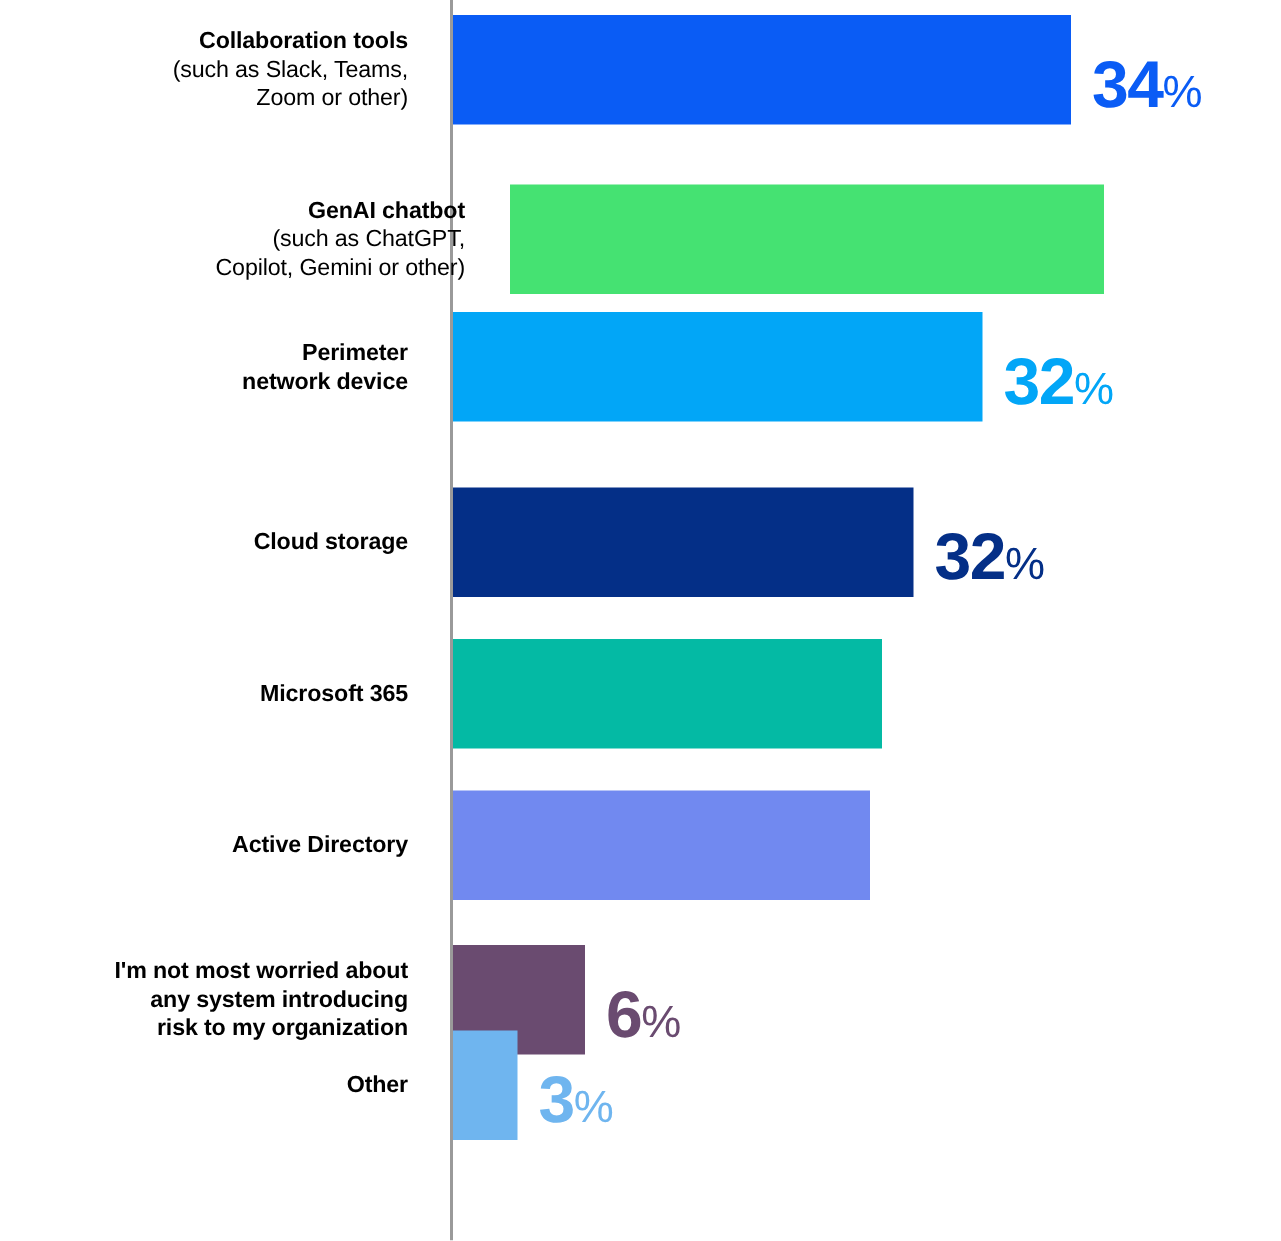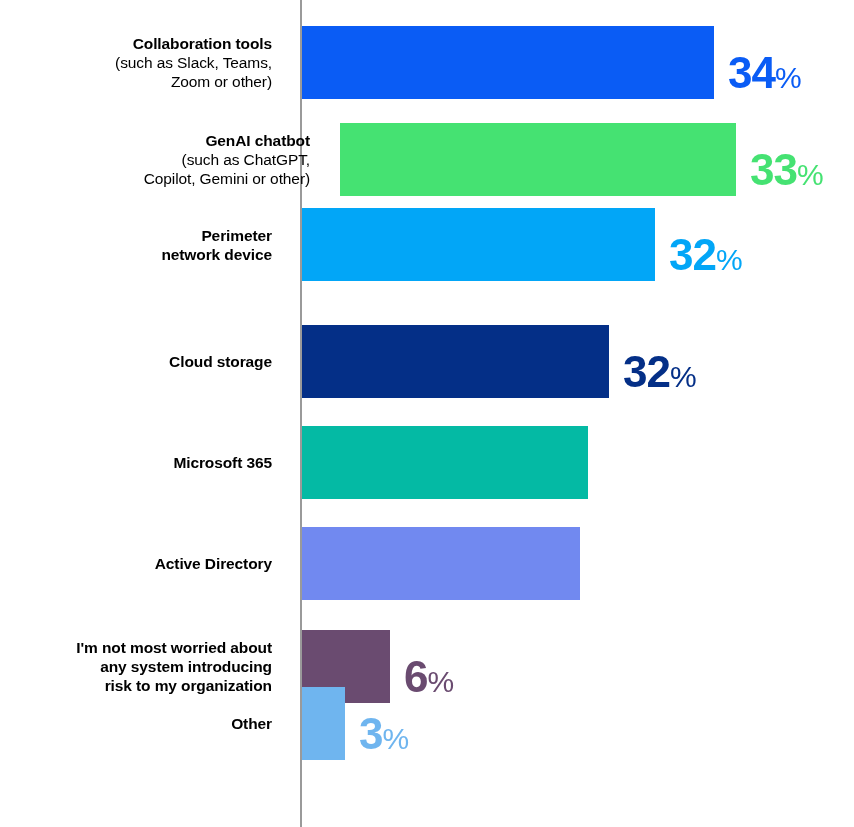--- a/index.html
+++ b/index.html
@@ -82,37 +82,36 @@
     font-weight: 500;
     letter-spacing: 0;
   }
 </style>
 </head>
 <body>
 
 <div id="chart-root">
   <div id="axis-line"></div>
   <div id="rows-container">
-      <div class="bar-row" style="top: 26px; height: 73px;">
+      <div class="bar-row" style="top: 10px; height: 73px;">
         <div class="cat-label" style="top: 8px;">
           <span class="main">Collaboration tools</span>
           <span class="sub">(such as Slack, Teams,</span>
           <span class="sub">Zoom or other)</span>
         </div>
         <div class="bar" style="width: 412px; background: rgb(10, 92, 245);"></div>
         <div class="value-label" style="left: 728px; top: 14.5px; color: rgb(10, 92, 245);"><span class="num">34</span><span class="pct">%</span></div>
       </div>
       <div class="bar-row" style="top: 123px; height: 73px; margin-left: 38px;">
         <div class="cat-label" style="top: 8px;">
           <span class="main">GenAI chatbot</span>
           <span class="sub">(such as ChatGPT,</span>
           <span class="sub">Copilot, Gemini or other)</span>
         </div>
         <div class="bar" style="width: 396px; background: rgb(69, 226, 114);"></div>
-        <div class="value-label" style="left: 712px; top: 14.5px; color: rgb(69, 226, 114);"><span class="num">33</span><span class="pct">%</span></div>
       </div>
       <div class="bar-row" style="top: 208px; height: 73px;">
         <div class="cat-label all-bold" style="top: 17.5px;">
           <span class="main">Perimeter</span>
           <span class="sub">network device</span>
         </div>
         <div class="bar" style="width: 353px; background: rgb(2, 166, 247);"></div>
         <div class="value-label" style="left: 669px; top: 14.5px; color: rgb(2, 166, 247);"><span class="num">32</span><span class="pct">%</span></div>
       </div>
       <div class="bar-row" style="top: 325px; height: 73px;">

